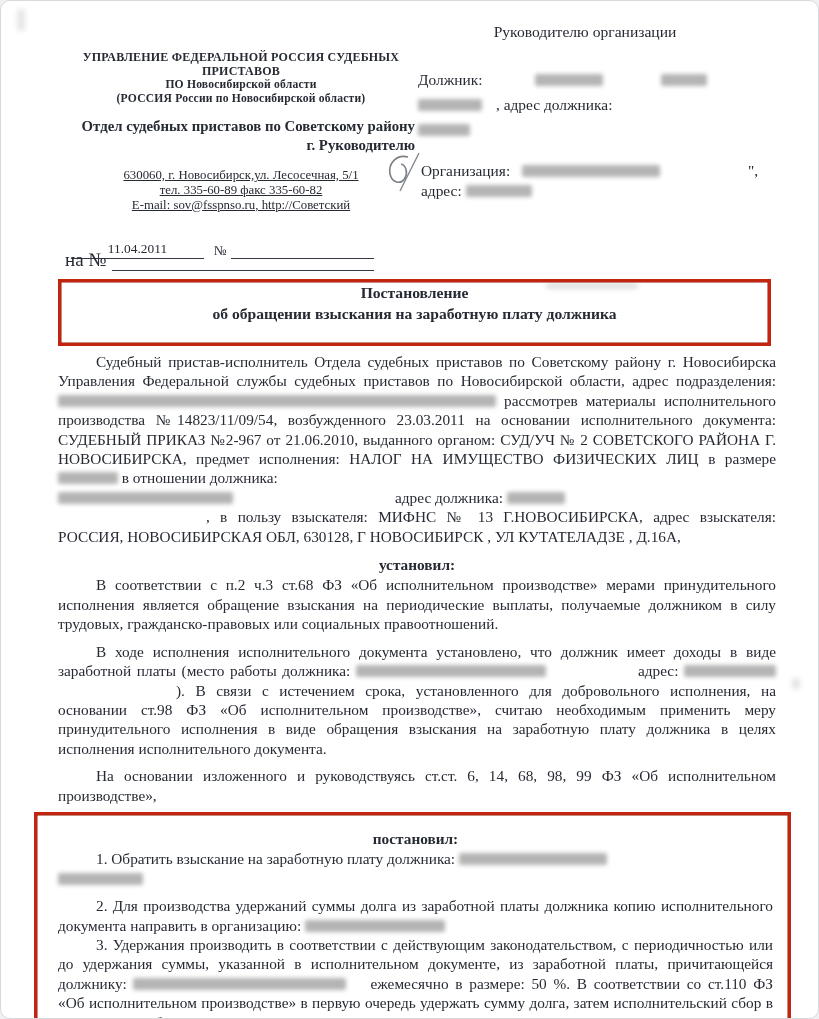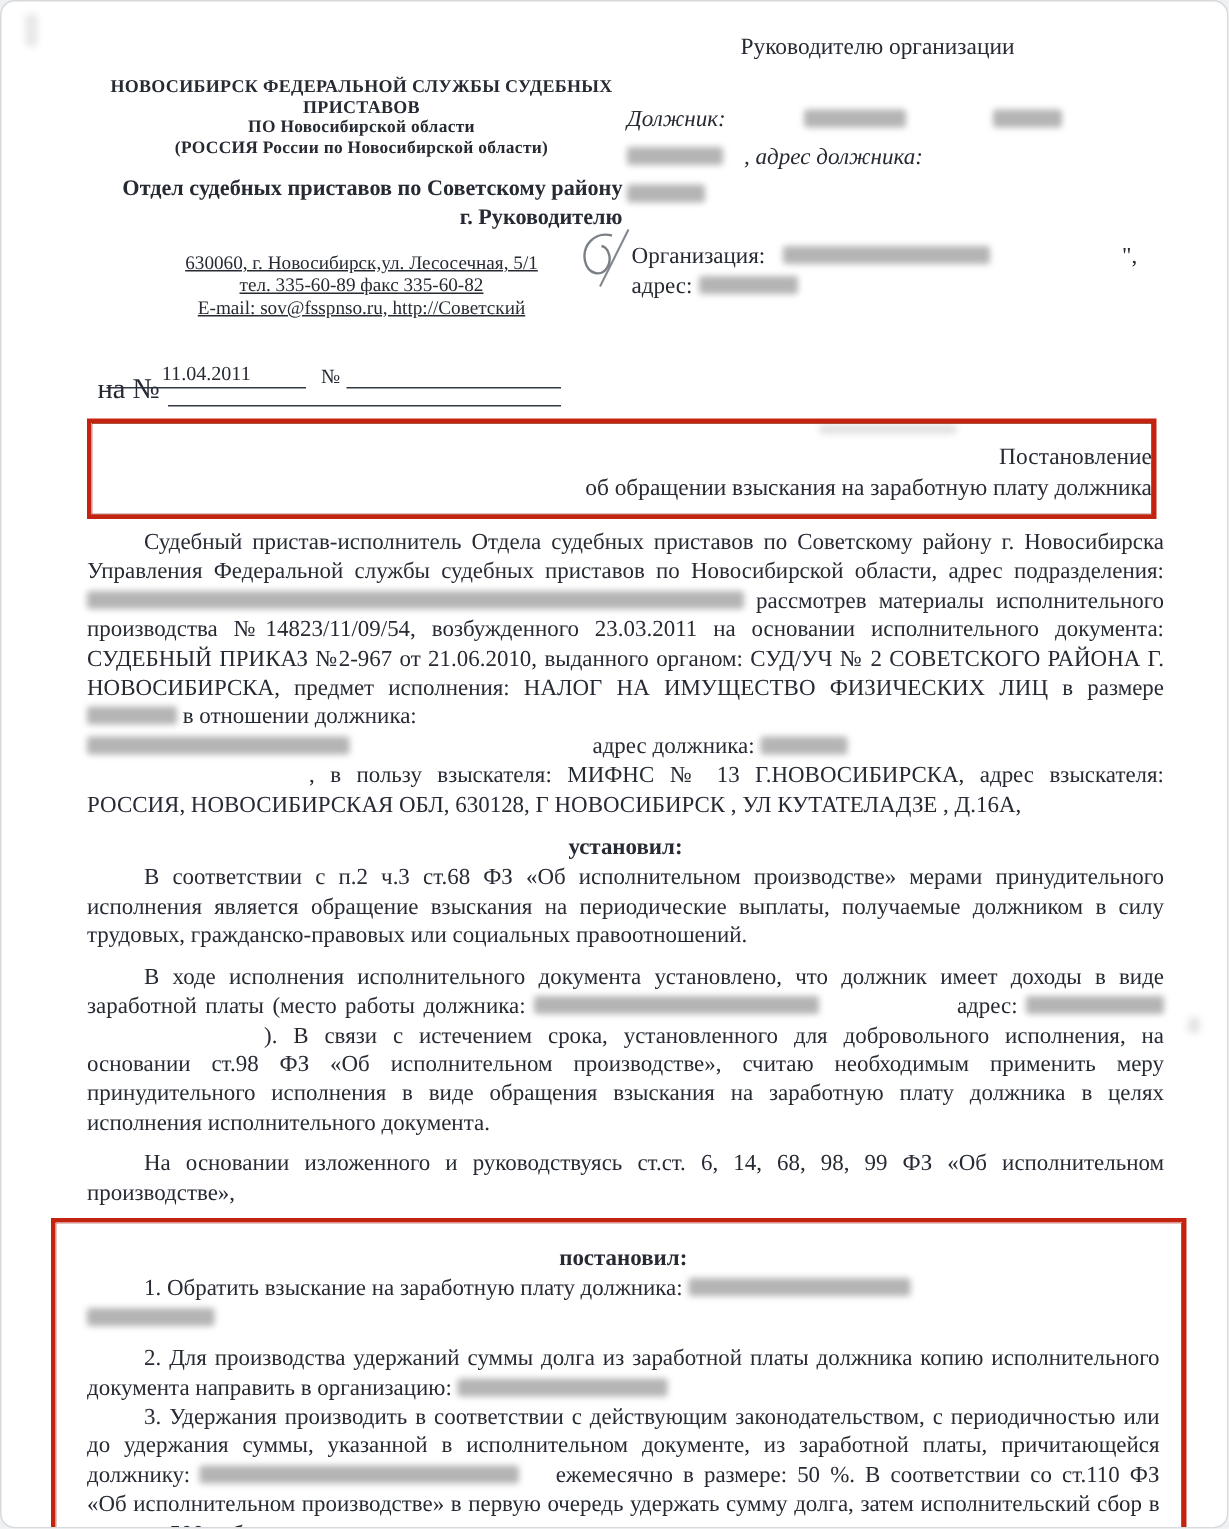--- a/index.html
+++ b/index.html
@@ -25,49 +25,49 @@
   .lh-division{position:absolute;left:66px;top:116px;width:348px;text-align:right;font-weight:bold;font-size:14.8px;line-height:18.5px;}
   .lh-contacts{position:absolute;left:66px;top:167px;width:348px;text-align:center;font-size:12.8px;line-height:14.8px;text-decoration:underline;}
   .lh-daterow{position:absolute;left:70px;top:240px;width:303px;display:flex;align-items:flex-end;font-size:13.4px;}
   .u-date{display:inline-block;width:133px;text-align:center;border-bottom:1.2px solid #333a46;padding-bottom:1px;}
   .no-label{margin:0 4px 0 10px;}
   .u-line{flex:1;border-bottom:1.2px solid #333a46;height:15px;}
   .lh-refrow{position:absolute;left:64px;top:248px;width:309px;display:flex;align-items:flex-end;font-size:19px;}
   .ref-label{margin-right:6px;}
   
   .addressee{position:absolute;left:464px;top:22px;width:240px;text-align:center;font-size:15.6px;}
-  .debtor-block{position:absolute;left:417px;top:66px;width:365px;font-size:15.4px;line-height:25px;font-style:italic;}
+  .debtor-block{position:absolute;left:417px;top:66px;width:365px;font-size:15.4px;line-height:25px;}
   .org-block{position:absolute;left:420px;top:160px;width:368px;font-size:15.4px;line-height:20px;}
   .handmark{position:absolute;left:385px;top:150px;}
   
   .redact{display:inline-block;height:12px;background:var(--redact);filter:blur(2.2px);border-radius:2px;vertical-align:-1px;}
   .gap{display:inline-block;height:1px;}
   .smudge{position:absolute;background:#c9c9c9;filter:blur(2.5px);border-radius:3px;}
   
   .titlebox{position:absolute;left:57px;top:278px;width:713px;height:67px;border:3px solid var(--red);box-sizing:border-box;box-shadow:0 0 0 .5px #8d1a06 inset;}
-  .titlebox .t{margin-top:13px;text-align:right;font-weight:normal;font-size:15.6px;line-height:20.5px;}
+  .titlebox .t{margin-top:1px;text-align:center;font-weight:bold;font-size:15.6px;line-height:20.5px;}
   
   .bodytext{position:absolute;left:57px;top:351px;width:718px;font-size:15.3px;line-height:19.4px;text-align:justify;}
   .para{margin:0;text-indent:38px;}
   .cont{margin:0;text-indent:0;}
   .mt{margin-top:8px;}
   .heading{font-weight:bold;text-align:center;text-indent:0;margin:9px 0 1px 0;}
   .orderbox{border:3.5px solid var(--red);box-shadow:0 0 0 .5px #8d1a06 inset;box-sizing:border-box;width:757px;margin:7px 0 0 -24px;padding:5px 15px 18px 21px;}
 </style>
 </head>
 <body>
 
 <div class="page">
 
   <div class="smudge" style="left:16px;top:8px;width:8px;height:22px;opacity:.45;"></div>
   <div class="smudge" style="left:545px;top:282px;width:92px;height:6px;opacity:.6;"></div>
   <div class="smudge" style="left:791px;top:677px;width:8px;height:11px;opacity:.5;"></div>
 
   <div class="lh-agency">
-    <div>НОВОСИБИРСК ФЕДЕРАЛЬНОЙ СЛУЖБЫ СУДЕБНЫХ</div>
+    <div>УПРАВЛЕНИЕ ФЕДЕРАЛЬНОЙ РОССИЯ СУДЕБНЫХ</div>
     <div>ПРИСТАВОВ</div>
     <div class="sub">ПО Новосибирской области</div>
     <div class="sub">(РОССИЯ России по Новосибирской области)</div>
   </div>
 
   <div class="lh-division">
     <div>Отдел судебных приставов по Советскому району</div>
     <div>г. Руководителю</div>
   </div>
 

